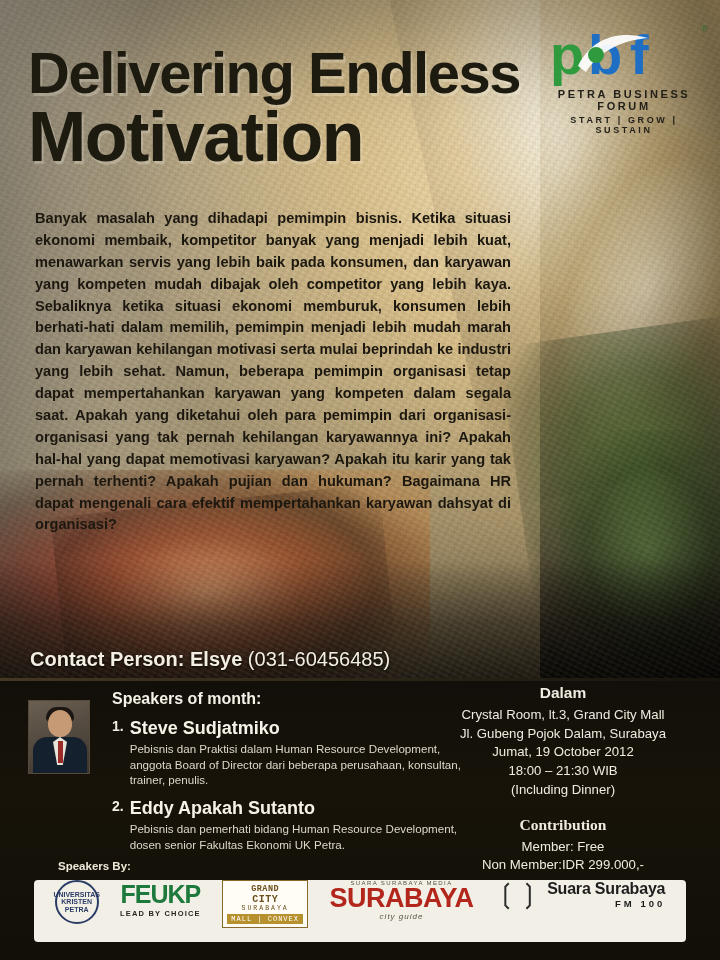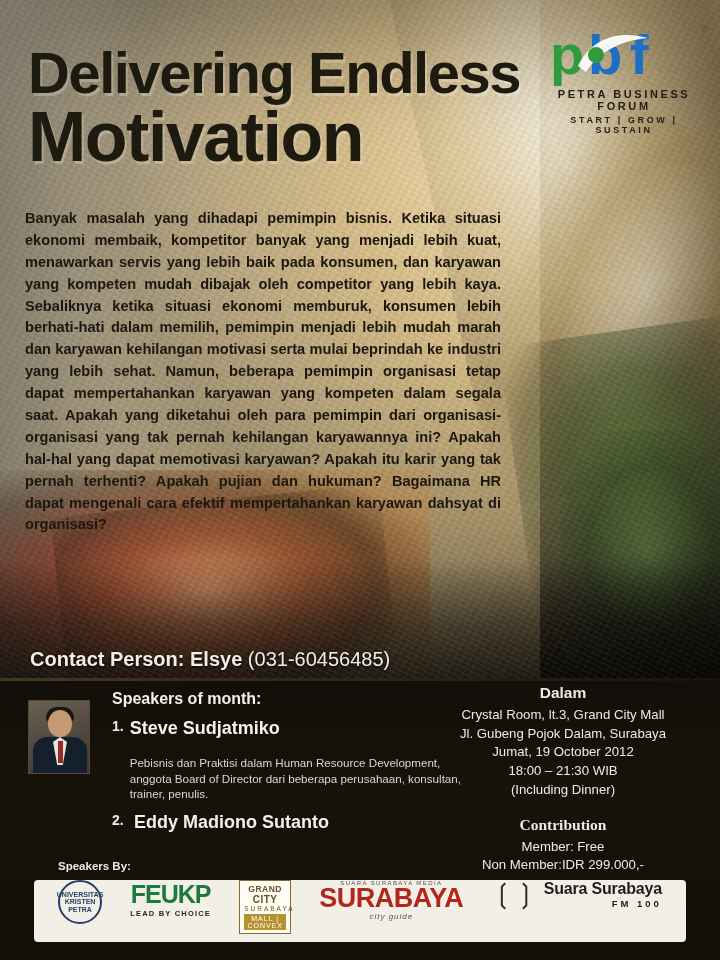--- a/index.html
+++ b/index.html
@@ -127,21 +127,21 @@
     font-size: 11px; letter-spacing: 2.6px; color: #23201a;
     font-weight: bold; 
   }
   .logo .pbf-tag {
     font-size: 9px; letter-spacing: 2.6px; color: #23201a;
     font-weight: bold; margin-top: 3px;
   }
 
   
   .body-copy {
-    position: absolute; left: 25px; top: 208px; width: 476px;
+    position: absolute; left: 35px; top: 208px; width: 476px;
     font-size: 14.6px;
     line-height: 1.5;
     color: #1c1810;
     text-align: justify;
     font-weight: 600;
   }
 
   
   .contact {
     position: absolute; left: 30px; top: 648px;
@@ -196,21 +196,21 @@
   .speakers {
     position: absolute; left: 112px; top: 690px; width: 350px;
     color: #efeade;
   }
   .speakers h3 {
     font-size: 16px; font-weight: bold; margin-bottom: 10px; color: #f5f1e6;
   }
   .sp-item { display: flex; gap: 6px; margin-bottom: 10px; }
   .sp-num { font-size: 14px; font-weight: bold; color: #f2eee2; width: 16px; }
   .sp-name { font-size: 18px; font-weight: bold; color: #f6f2e7; }
-  .sp-desc { font-size: 11.6px; line-height: 1.35; color: #ded8c9; margin-top: 16px; }
+  .sp-desc { font-size: 11.6px; line-height: 1.35; color: #ded8c9; margin-top: 2px; }
 
   .venue-col {
     position: absolute; right: 22px; top: 684px; width: 270px;
     text-align: center; color: #f0ebdf;
   }
   .venue-col h3 {
     font-size: 15.5px; font-weight: bold; margin-bottom: 4px;
   }
   .venue-col p { font-size: 13.2px; line-height: 1.42; }
   .venue-col .contrib-h { margin-top: 16px; font-family: Liberation Serif, serif; }
@@ -230,21 +230,21 @@
 
   .lg-upetra .seal {
     width: 44px; height: 44px; border-radius: 50%;
     border: 2px solid #2a3c66; margin: 0 auto;
     display:flex; align-items:center; justify-content:center;
     font-size: 7px; color:#2a3c66; font-weight:bold; line-height:1.05;
     text-align:center;
   }
   .lg-feukp .big { font-size: 25px; font-weight: bold; color: #1d7a3c; letter-spacing: -1px; }
   .lg-feukp .small { font-size: 7.5px; letter-spacing: 1.2px; color: #2a2620; font-weight:bold; }
-  .lg-gc { width: 52px; }
+  .lg-gc { width: 86px; font-family: Liberation Mono, monospace; }
   .lg-gc .box {
     border: 1px solid #8a6a2a; padding: 3px 4px; background: #fffdf6;
   }
   .lg-gc .t1 { font-size: 8.5px; font-weight: bold; color: #6b4f1c; letter-spacing: .5px;}
   .lg-gc .t2 { font-size: 10px; font-weight: bold; color: #6b4f1c; letter-spacing: .5px;}
   .lg-gc .t3 { font-size: 6.5px; color: #6b4f1c; letter-spacing: 2px; }
   .lg-gc .bar { background:#b8912f; color:#fff; font-size:7px; letter-spacing:1px; margin-top:2px; padding:1px 0;}
   .lg-sby .top { font-size: 6px; letter-spacing: 1.4px; color: #5a5248; }
   .lg-sby .mid { font-size: 27px; font-weight: bold; color: #b3261c; letter-spacing: -.5px; line-height: .95; }
   .lg-sby .bot { font-size: 8px; color: #5a5248; letter-spacing: 1px; font-style: italic; }
@@ -316,21 +316,22 @@
       <div class="sp-num">1.</div>
       <div>
         <div class="sp-name">Steve Sudjatmiko</div>
         <div class="sp-desc">Pebisnis dan Praktisi dalam Human Resource Development, anggota Board of Director dari beberapa perusahaan, konsultan, trainer, penulis.</div>
       </div>
     </div>
 
     <div class="sp-item">
       <div class="sp-num">2.</div>
       <div>
-        <div class="sp-name">Eddy Madiono Sutanto</div>
+        <div class="sp-name">Eddy Apakah Sutanto</div>
+        <div class="sp-desc">Pebisnis dan pemerhati bidang Human Resource Development, dosen senior Fakultas Ekonomi UK Petra.</div>
       </div>
     </div>
   </div>
 
   <div class="venue-col">
     <h3>Dalam</h3>
     <p>Crystal Room, lt.3, Grand City Mall</p>
     <p>Jl. Gubeng Pojok Dalam, Surabaya</p>
     <p>Jumat, 19 October 2012</p>
     <p>18:00 – 21:30 WIB</p>

